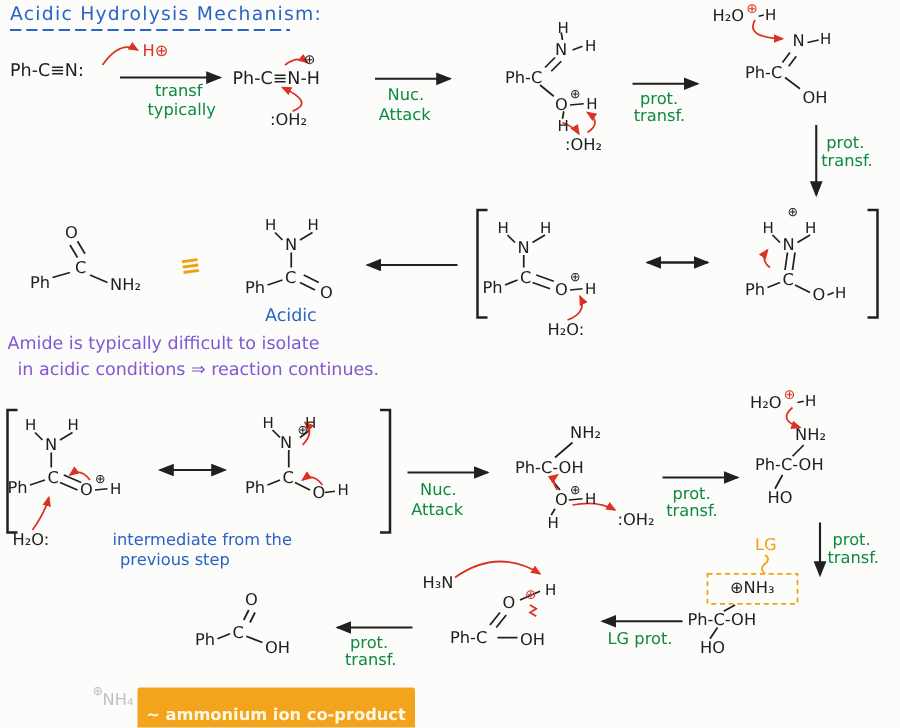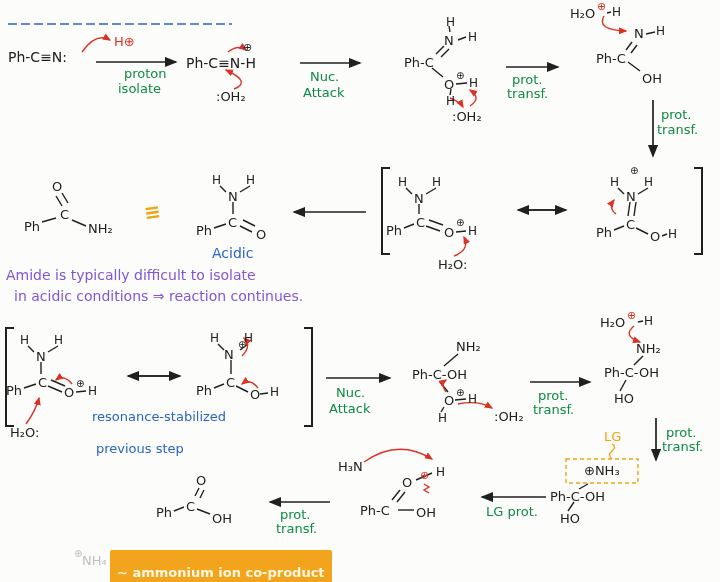--- a/index.html
+++ b/index.html
@@ -171,25 +171,26 @@
       <path d="M14,328 L6,328 L6,426 L14,426"></path>
       <path d="M304,328 L312,328 L312,426 L304,426"></path>
     </g>
 
     <g stroke="#efa312" stroke-width="1.4" fill="none">
       <path d="M612,444 q5,3 0,7 q-5,4 0,8"></path>
       <rect x="566" y="459" width="72" height="24" stroke-dasharray="4 3"></rect>
     </g>
   </svg>
 
+  <span class="t blue title" style="left:8px;top:4px">Acidic Hydrolysis Mechanism:</span>
 
   <span class="t lg" style="left:8px;top:50px">Ph-C≡N:</span>
   <span class="t red" style="left:114px;top:35px">H⊕</span>
-  <span class="t green" style="left:124px;top:67px">proton</span>
-  <span class="t green" style="left:118px;top:82px">isolate</span>
+  <span class="t green" style="left:124px;top:67px">transf</span>
+  <span class="t green" style="left:118px;top:82px">typically</span>
 
   <span class="t lg" style="left:186px;top:56px">Ph-C≡N-H</span>
   <span class="t sm" style="left:243px;top:42px">⊕</span>
   <span class="t" style="left:216px;top:90px">:OH₂</span>
 
   <span class="t green" style="left:310px;top:70px">Nuc.</span>
   <span class="t green" style="left:303px;top:86px">Attack</span>
 
   <span class="t md" style="left:446px;top:16px">H</span>
   <span class="t" style="left:444px;top:34px">N</span>
@@ -264,21 +265,21 @@
 
   <span class="t md" style="left:210px;top:332px">H</span>
   <span class="t md" style="left:244px;top:332px">H</span>
   <span class="t" style="left:224px;top:348px">N</span>
   <span class="t xs" style="left:238px;top:340px">⊕</span>
   <span class="t" style="left:196px;top:384px">Ph</span>
   <span class="t" style="left:226px;top:376px">C</span>
   <span class="t" style="left:250px;top:388px">O</span>
   <span class="t md" style="left:270px;top:386px">H</span>
 
-  <span class="t blue" style="left:92px;top:410px">resonance-stabilized</span>
+  <span class="t blue" style="left:90px;top:426px">intermediate from the</span>
   <span class="t blue" style="left:96px;top:442px">previous step</span>
 
   <span class="t green" style="left:336px;top:386px">Nuc.</span>
   <span class="t green" style="left:329px;top:402px">Attack</span>
 
   <span class="t" style="left:456px;top:340px">NH₂</span>
   <span class="t" style="left:412px;top:368px">Ph-C-OH</span>
   <span class="t" style="left:444px;top:394px">O</span>
   <span class="t xs" style="left:456px;top:388px">⊕</span>
   <span class="t md" style="left:468px;top:393px">H</span>

